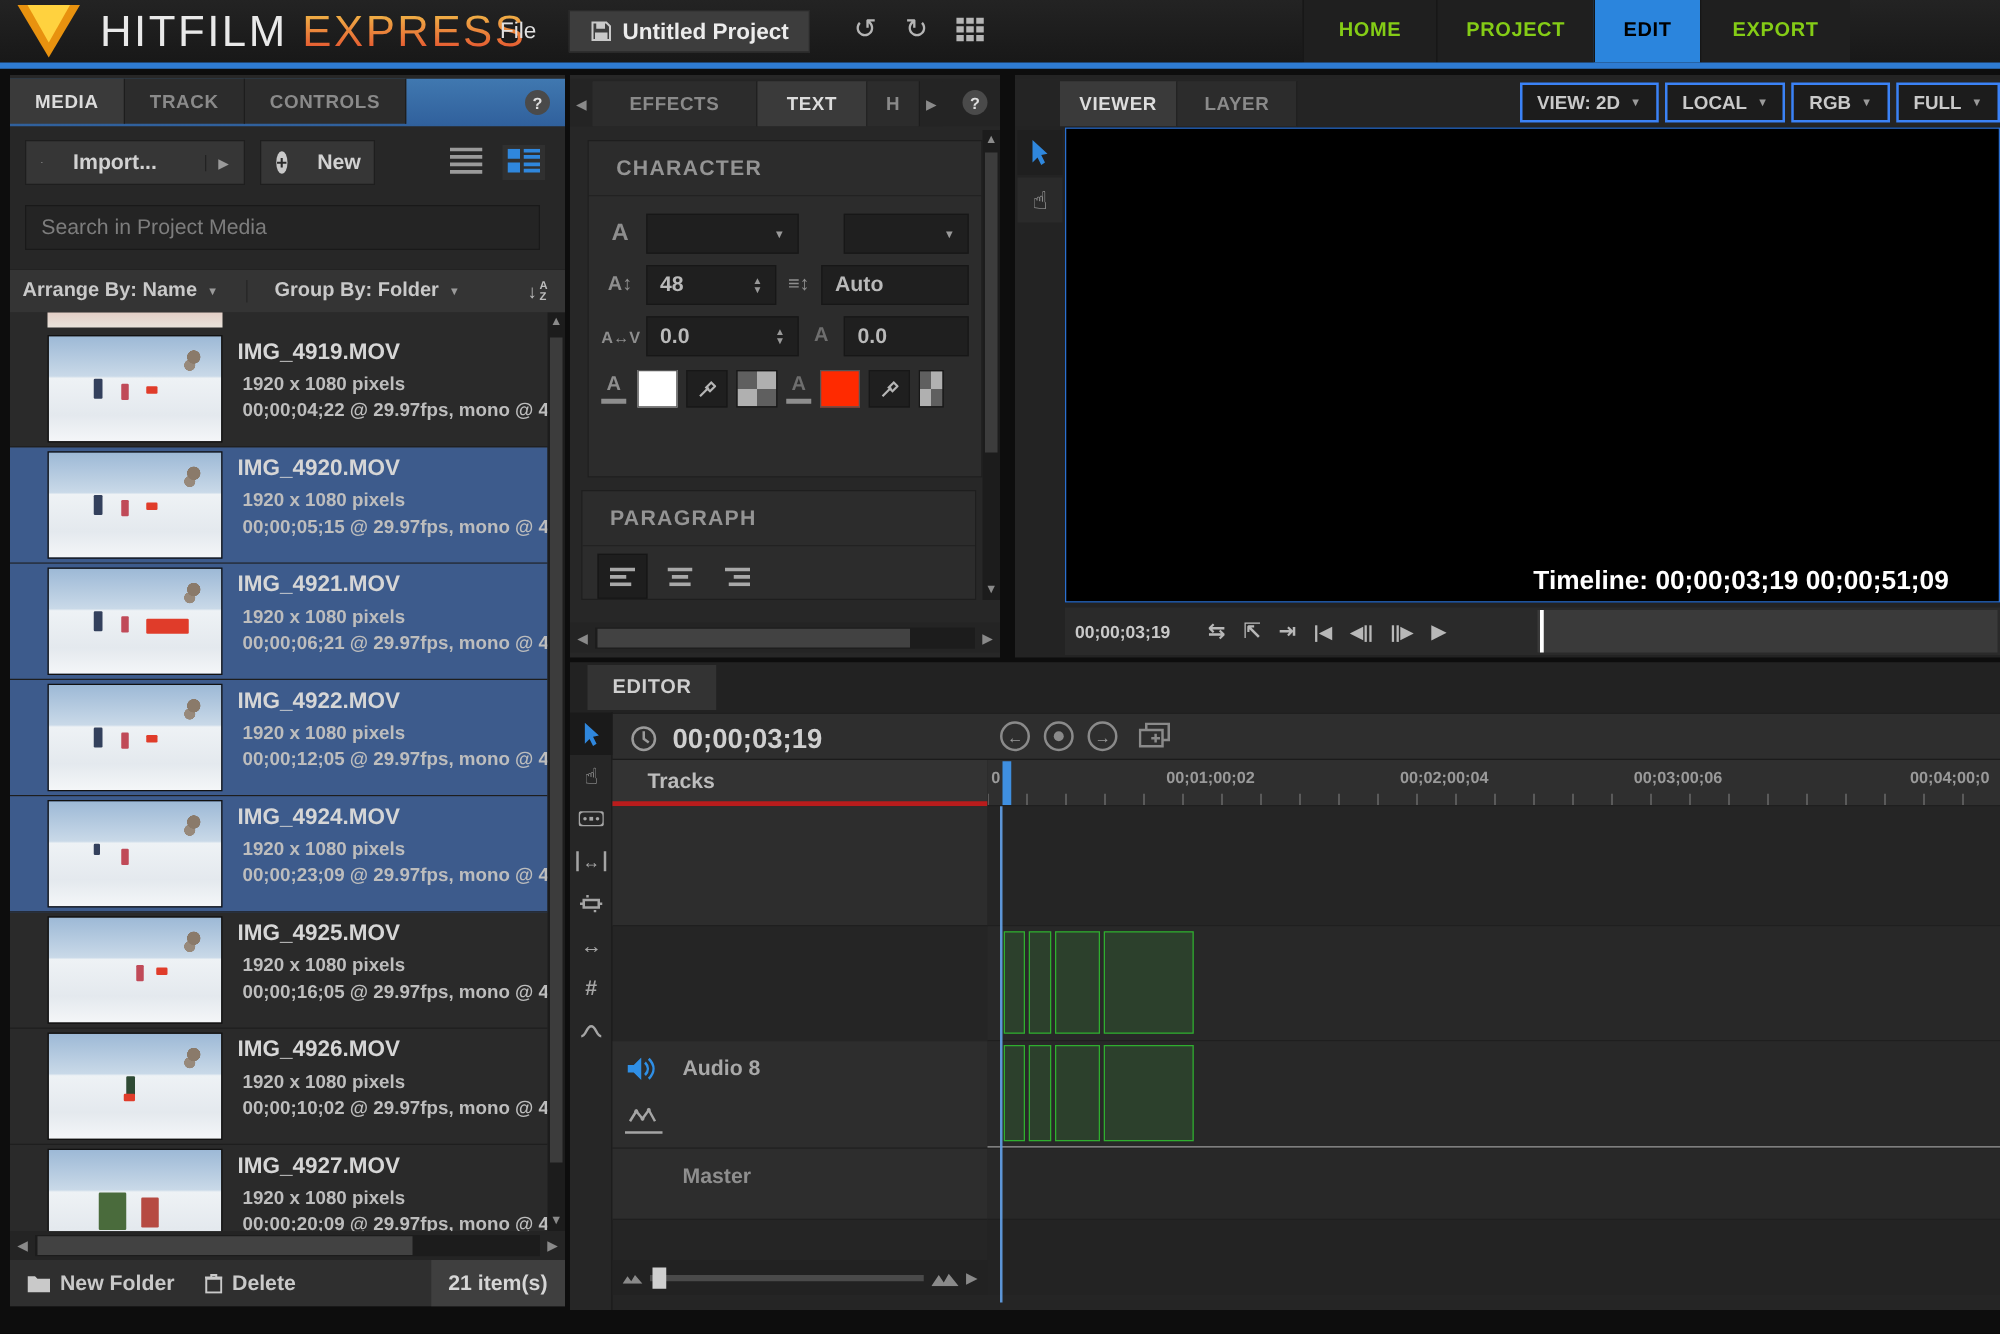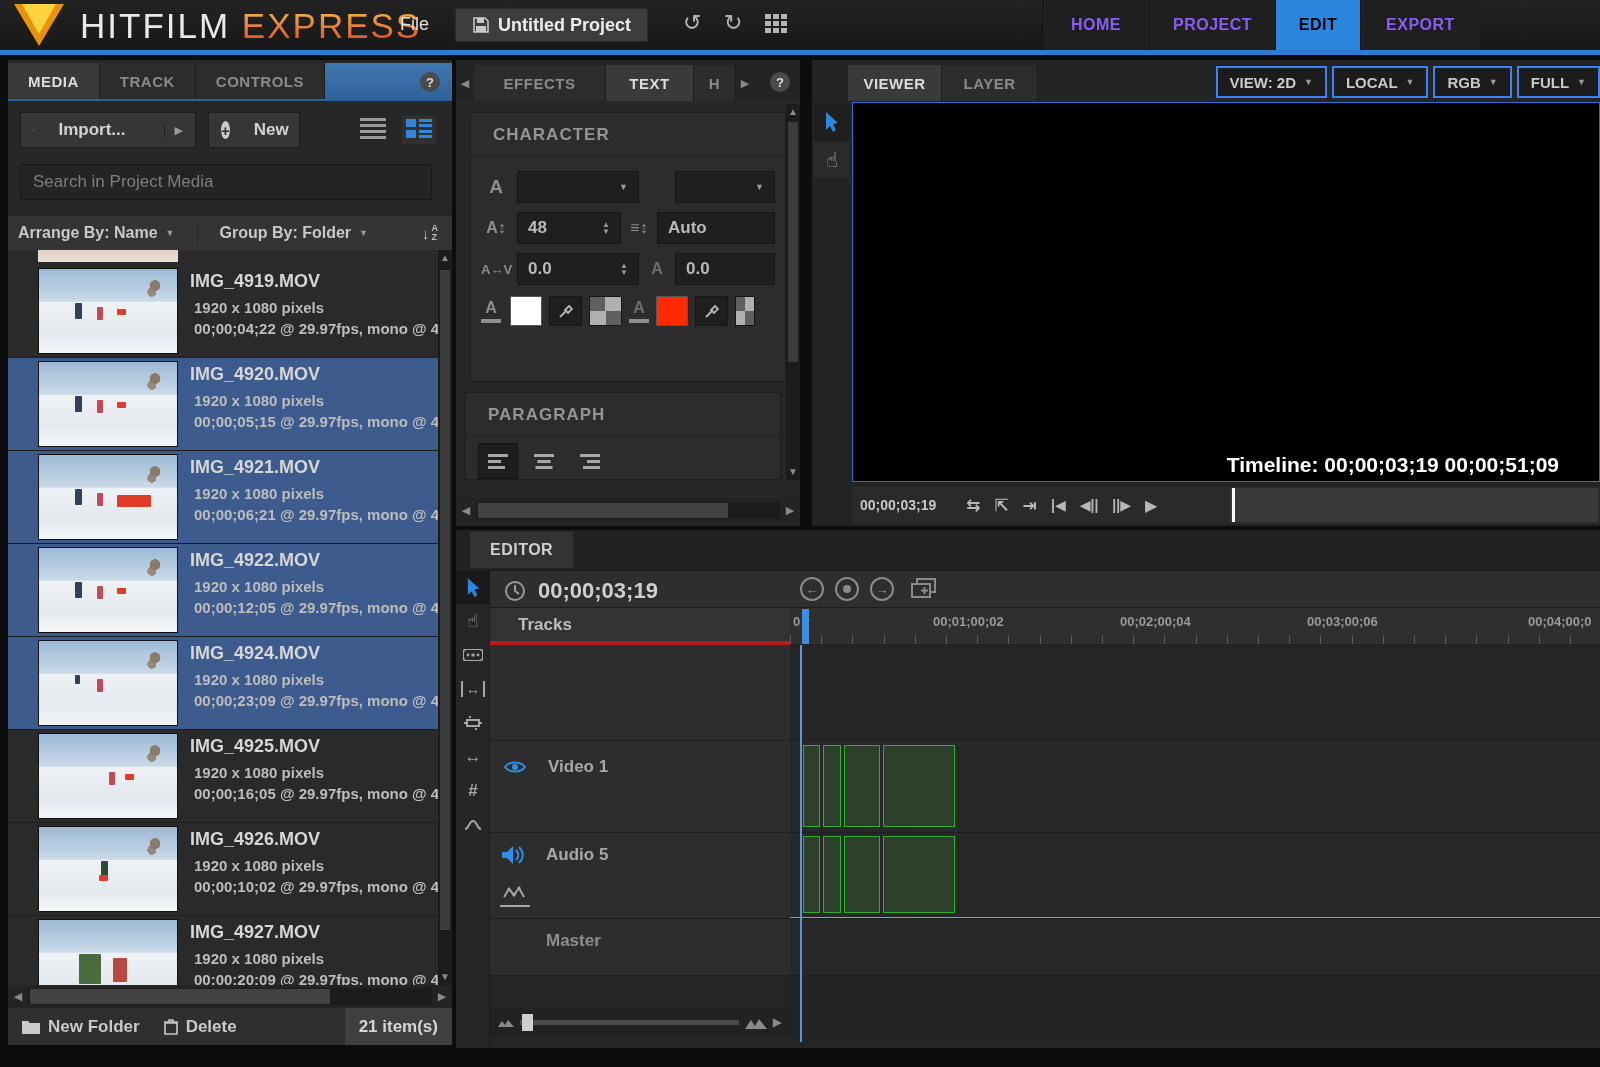--- a/index.html
+++ b/index.html
@@ -14,21 +14,21 @@
   .logo-tri-hi{left:22px;top:4px;width:0;height:0;border-left:17px solid transparent;border-right:17px solid transparent;border-top:30px solid #ffd23f}
   .logo-text{left:80px;top:6px;font-size:35px;letter-spacing:2px;font-weight:400}
   .logo-hitfilm{color:#e9e9e9}
   .logo-express{background:linear-gradient(#f2c24a,#e2452c);-webkit-background-clip:text;background-clip:text;color:transparent}
   .menu-file{left:400px;top:14px;font-size:18px;color:#e0e0e0}
   .project-btn{left:455px;top:8px;height:34px;padding:0 16px;background:#3d3d3d;border:1px solid #2a2a2a;
                display:flex;align-items:center;gap:8px;font-size:18px;color:#ececec;font-weight:bold}
   .tb-icon{font-size:22px;color:#b5b5b5;top:10px}
   .grid-icon svg{display:block}
   .nav-tab{top:0;height:50px;display:flex;align-items:center;justify-content:center;font-size:16px;
-           font-weight:bold;letter-spacing:.5px;color:#8b5cf6;background:#1f1f1f;border-left:1px solid #161616}
+           font-weight:bold;letter-spacing:.5px;color:#84cc16;background:#1f1f1f;border-left:1px solid #161616}
   .nav-tab.active{background:#2b85dd;color:#000000}
   .accent-line{left:0;top:50px;width:1600px;height:5px;background:#2e7bd2}
 
   
   .panel{background:#272727}
   .ptab{height:36px;display:inline-flex;align-items:center;padding:0 20px;font-size:15px;font-weight:bold;
         letter-spacing:.5px;color:#8a8a8a;background:#2c2c2c;border-right:1px solid #1d1d1d}
   .ptab.active{background:#3a3a3a;color:#dcdcdc}
   .help-circ{width:20px;height:20px;border-radius:50%;background:#4a4a4a;color:#dedede;font-size:13px;font-weight:bold;
              display:flex;align-items:center;justify-content:center}
@@ -591,36 +591,27 @@
       <div class="ruler-ticks"></div>
       <span class="rlabel" style="left:3px">0</span>
       <span class="rlabel" style="left:143px">00;01;00;02</span>
       <span class="rlabel" style="left:330px">00;02;00;04</span>
       <span class="rlabel" style="left:517px">00;03;00;06</span>
       <span class="rlabel" style="left:738px">00;04;00;0</span>
       <div class="abs ph-marker" style="left:12px"></div>
     </div>
 
     <div class="abs lane-label" style="top:115px;height:96px"></div>
-    <div class="abs lane-label" style="top:211px;height:92px">
-      <div style="display:flex;align-items:center;gap:22px;margin:16px 0 0 14px">
-        <svg width="22" height="14" viewBox="0 0 22 14">
-          <path d="M1 7C5 1 17 1 21 7 17 13 5 13 1 7z" fill="none" stroke="#2f8fe6" stroke-width="2"></path>
-            <circle cx="11" cy="7" r="3" fill="#2f8fe6"></circle>
-          </svg>
-        <span class="trk-name">Video 1</span>
-      </div>
-    </div>
     <div class="abs lane-label" style="top:303px;height:86px">
       <div style="display:flex;align-items:center;gap:22px;margin:12px 0 0 12px">
         <svg width="22" height="18" viewBox="0 0 22 18">
           <path d="M0 6h5l6-6v18l-6-6H0z" fill="#2f8fe6"></path>
             <path d="M14 4c3 3 3 7 0 10M17 1c5 5 5 11 0 16" stroke="#2f8fe6" stroke-width="2" fill="none"></path>
           </svg>
-        <span class="trk-name">Audio 5</span>
+        <span class="trk-name">Audio 8</span>
       </div>
       <div style="position:absolute;left:10px;top:48px;width:30px;height:26px;border-bottom:2px solid #a5a5a5;display:flex;align-items:center;justify-content:center">
         <svg width="24" height="16" viewBox="0 0 24 16">
             <path d="M1 12l5-8 5 6 5-7 5 9" fill="none" stroke="#a5a5a5" stroke-width="2"></path>
             <circle cx="6" cy="4" r="1.6" fill="#a5a5a5"></circle>
             <circle cx="11" cy="10" r="1.6" fill="#a5a5a5"></circle>
             <circle cx="16" cy="3" r="1.6" fill="#a5a5a5"></circle>
           </svg>
       </div>
     </div>

